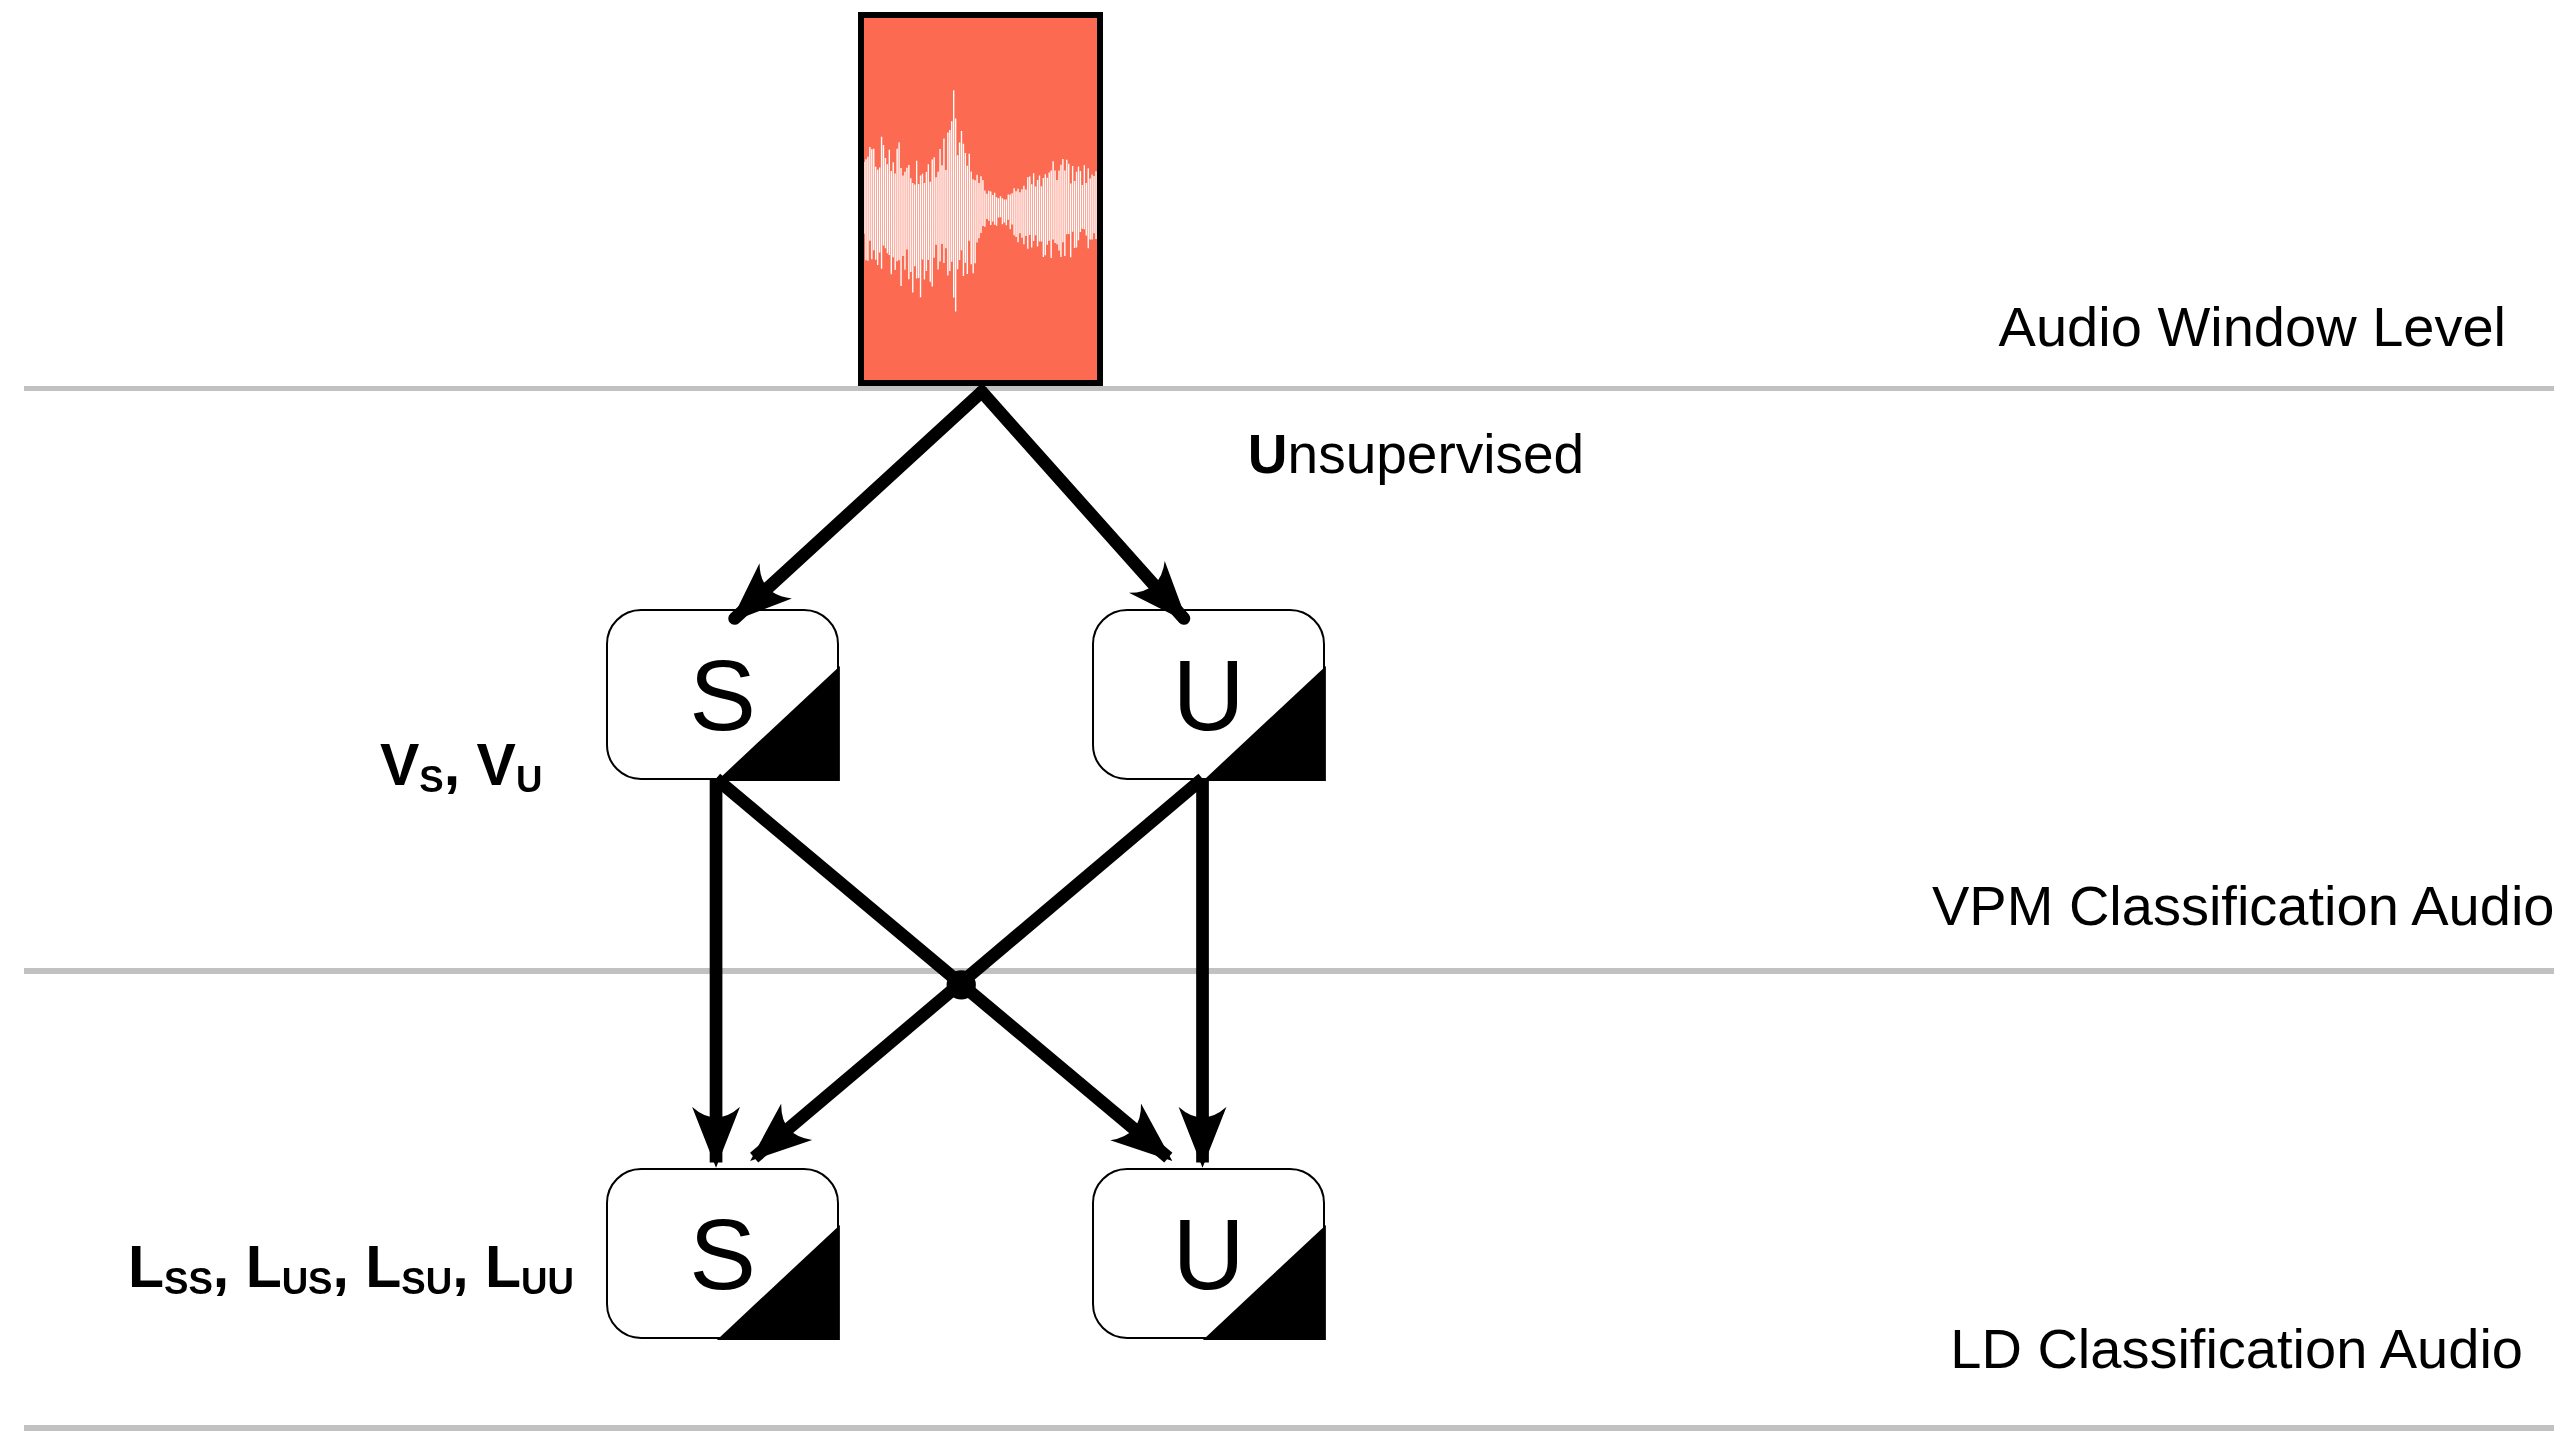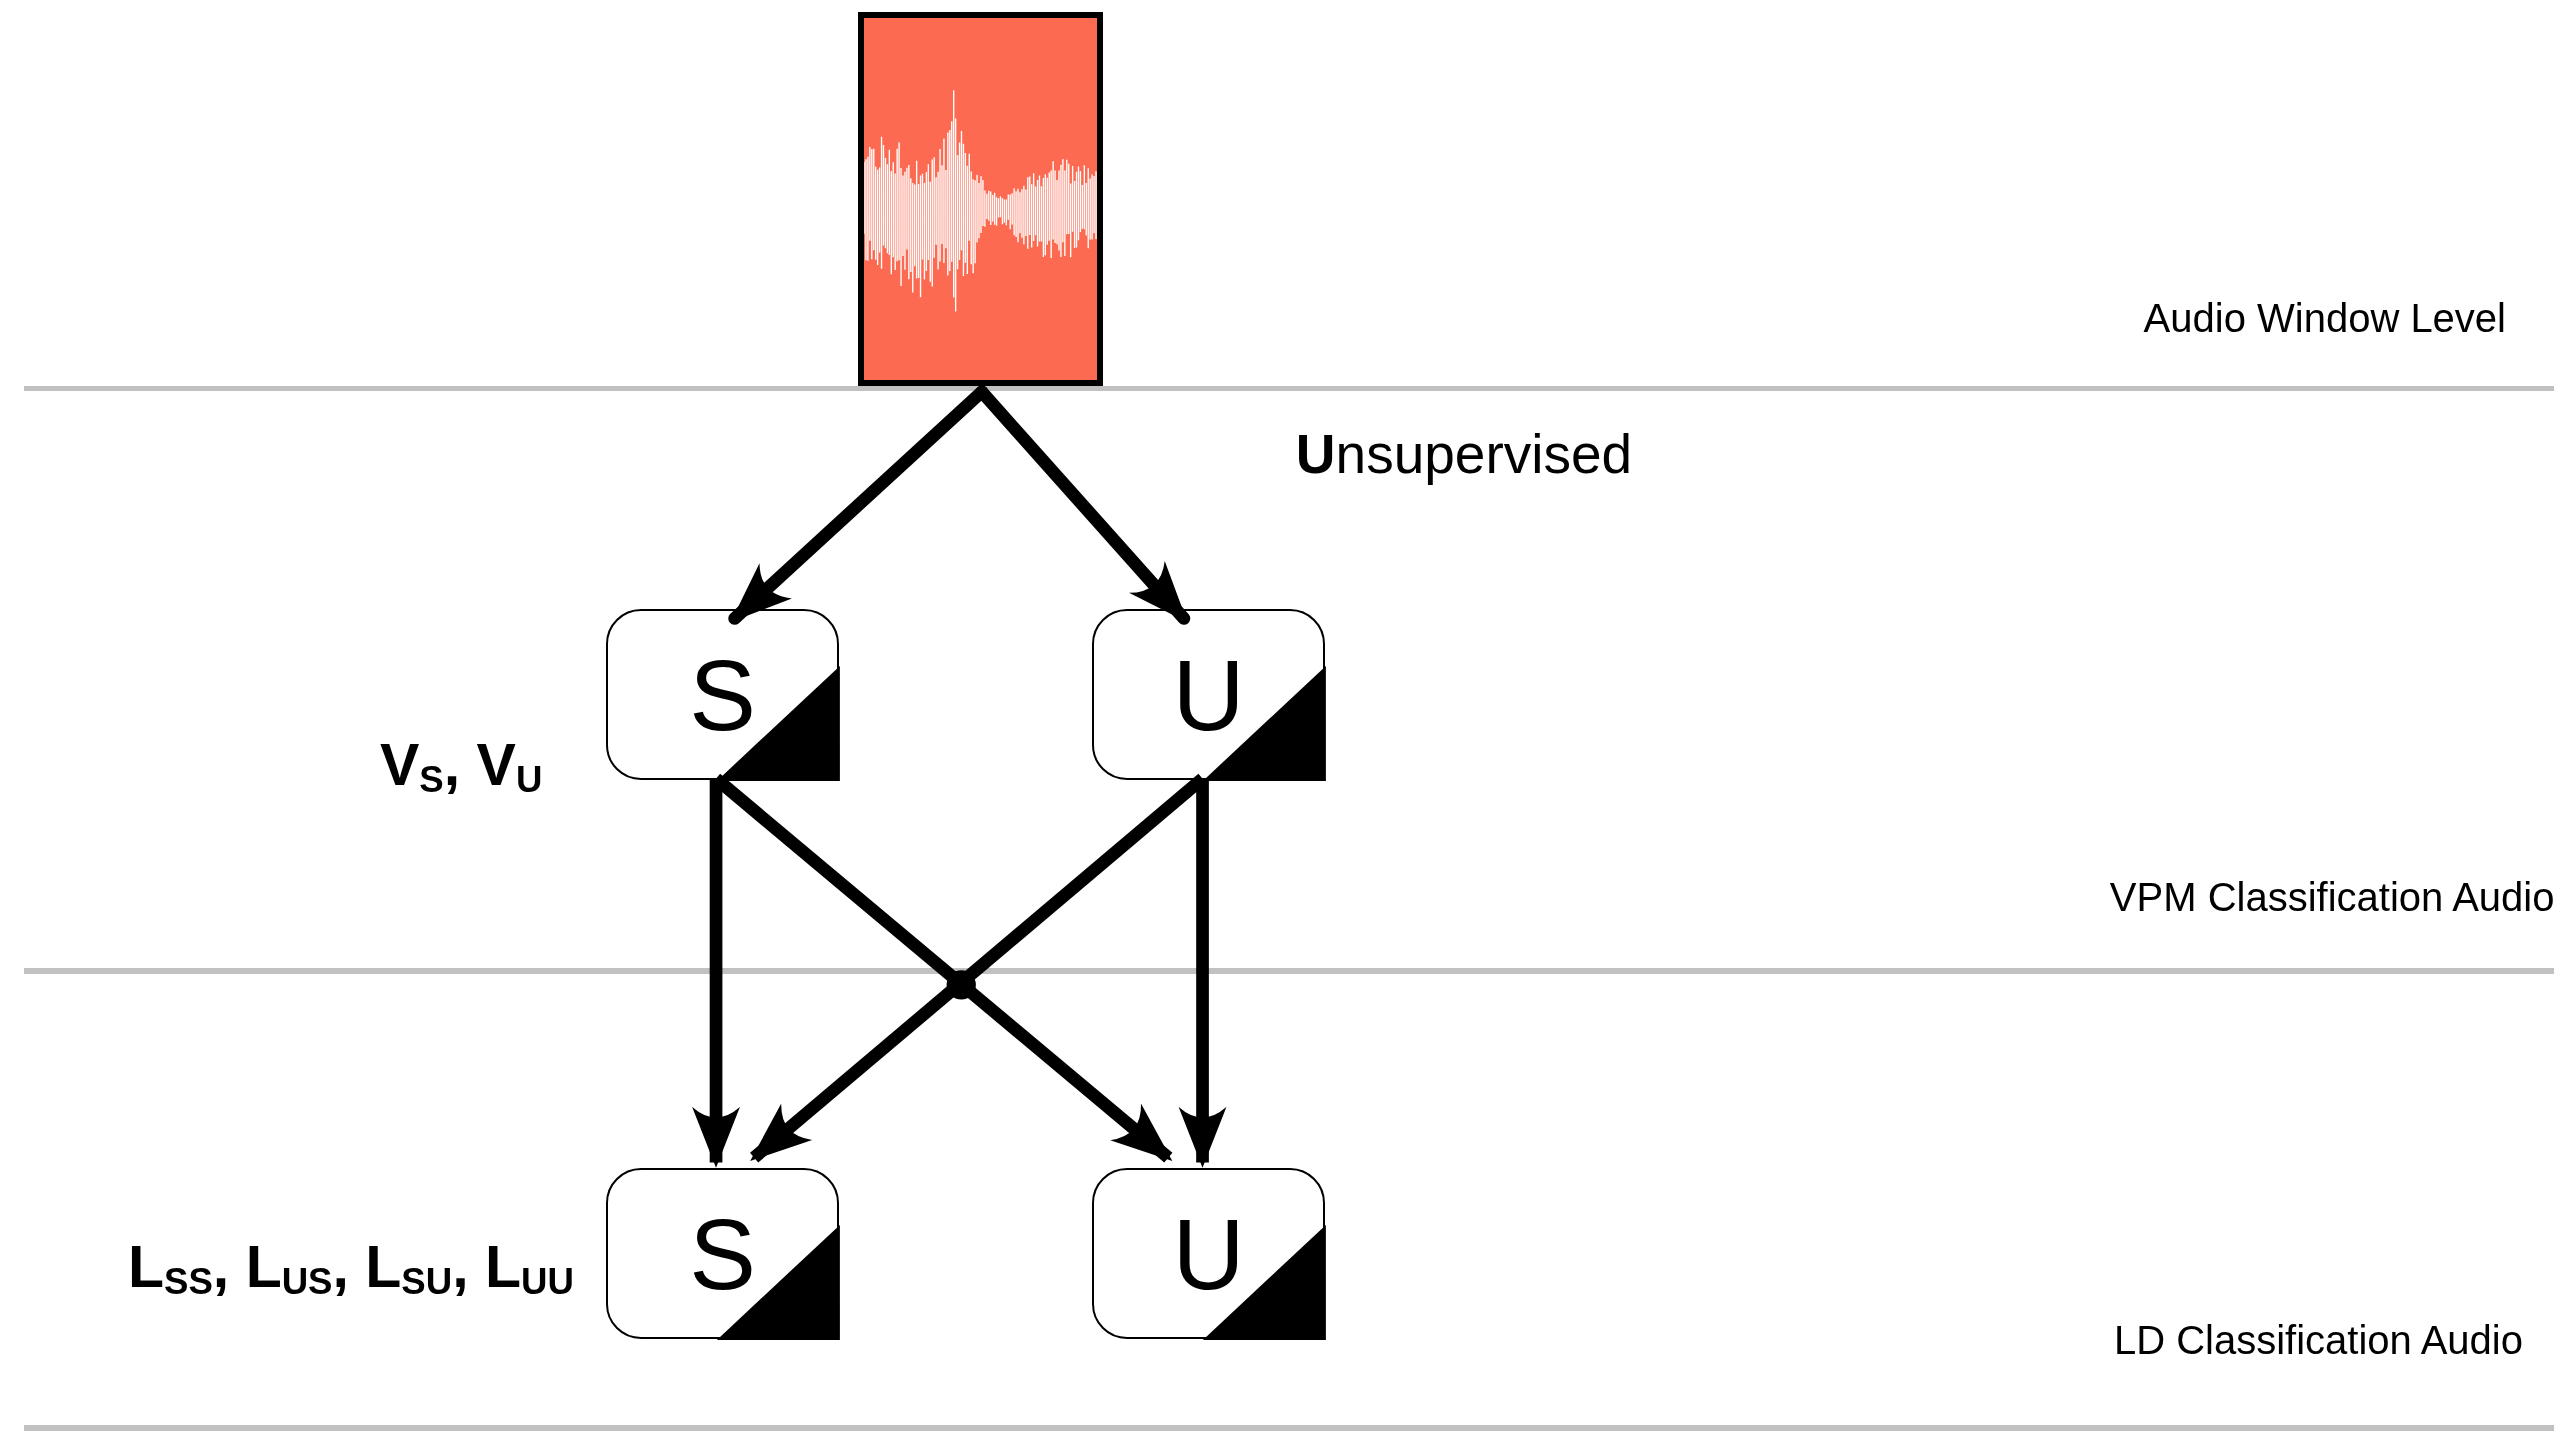--- a/index.html
+++ b/index.html
@@ -17,21 +17,21 @@
     left: 24.4px;
     width: 2530px;
     background: var(--c-sep, #C1C1C1);
   }
   .sep.s1 { top: 386px; height: 4.9px; }
   .sep.s2 { top: 968px; height: 5.9px; }
   .sep.s3 { top: 1425px; height: 5.9px; }
 
   .level-label {
     position: absolute;
-    font-size: 40px;
+    font-size: 56px;
     line-height: 1.1;
     white-space: nowrap;
     color: var(--c-ink, #000);
     text-align: right;
   }
   .level-label.audio { top: 296px; right: 70px; }
   .level-label.vpm   { top: 875px; right: 21.5px; }
   .level-label.ld    { top: 1318px; right: 53px; }
 
   .audio-box {
@@ -45,21 +45,21 @@
 
   .branch-label {
     position: absolute;
     width: 528px;
     text-align: center;
     font-size: 55px;
     line-height: 78px;
     white-space: nowrap;
   }
   .branch-label.sup   { left: 238px;  top: 415px; }
-  .branch-label.unsup { left: 1200px; top: 415px; text-align: center; }
+  .branch-label.unsup { left: 1152px; top: 415px; text-align: center; }
   .branch-label .lead { font-weight: bold; }
   .branch-label .emph { font-weight: bold; }
 
   .out-label {
     position: absolute;
     font-size: 59px;
     font-weight: bold;
     white-space: nowrap;
   }
   .out-label sub {

